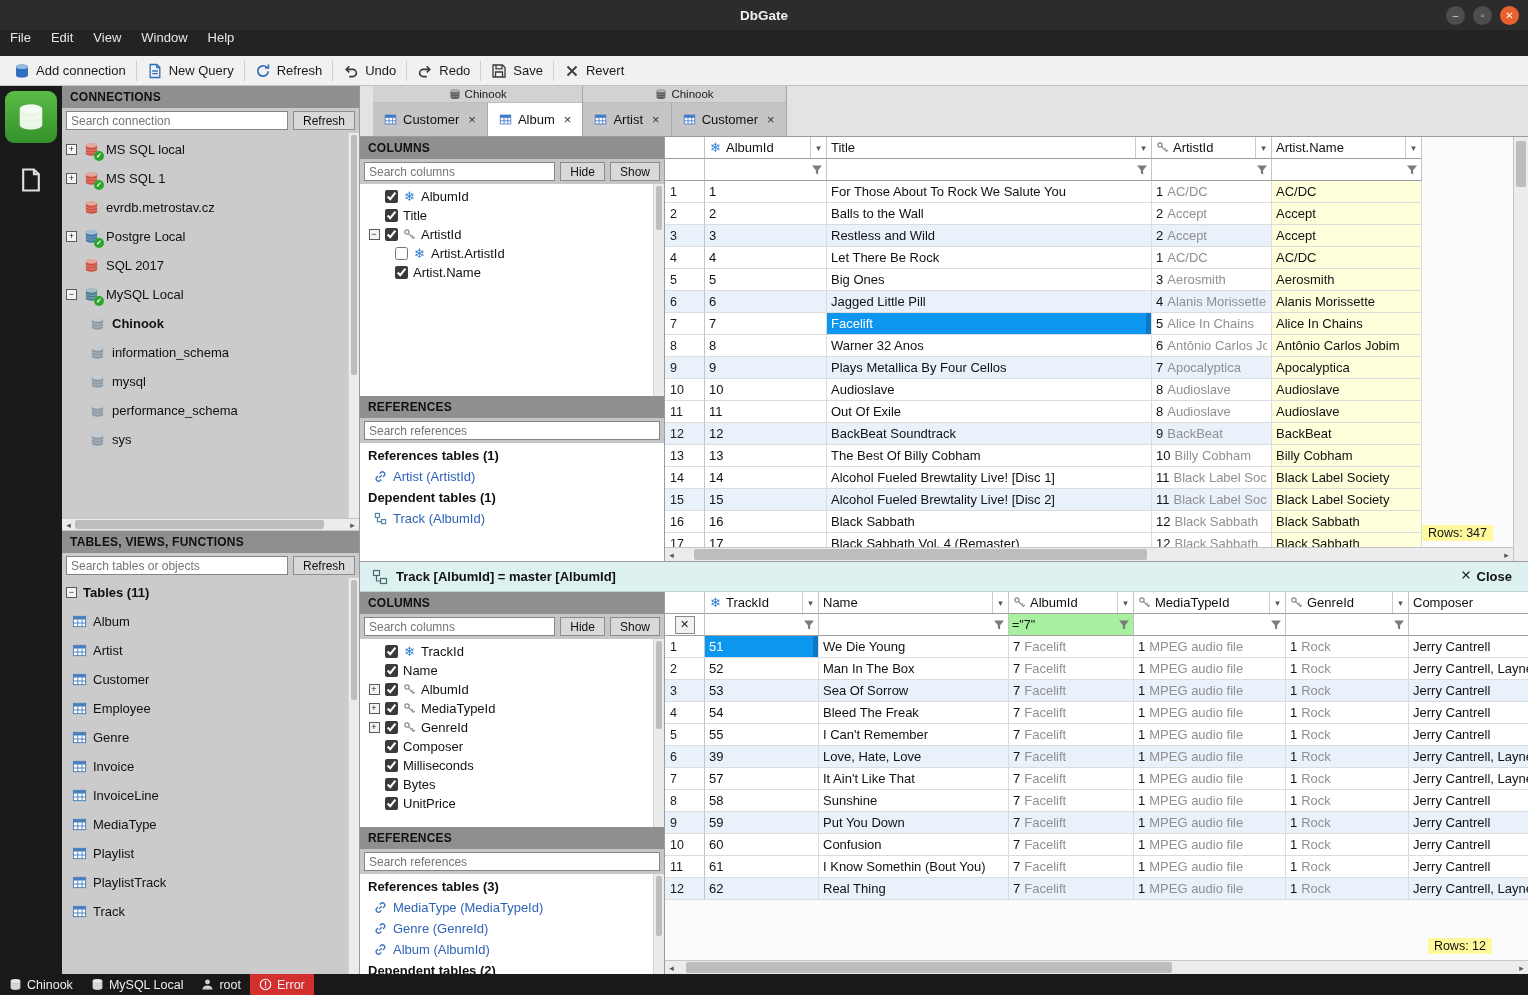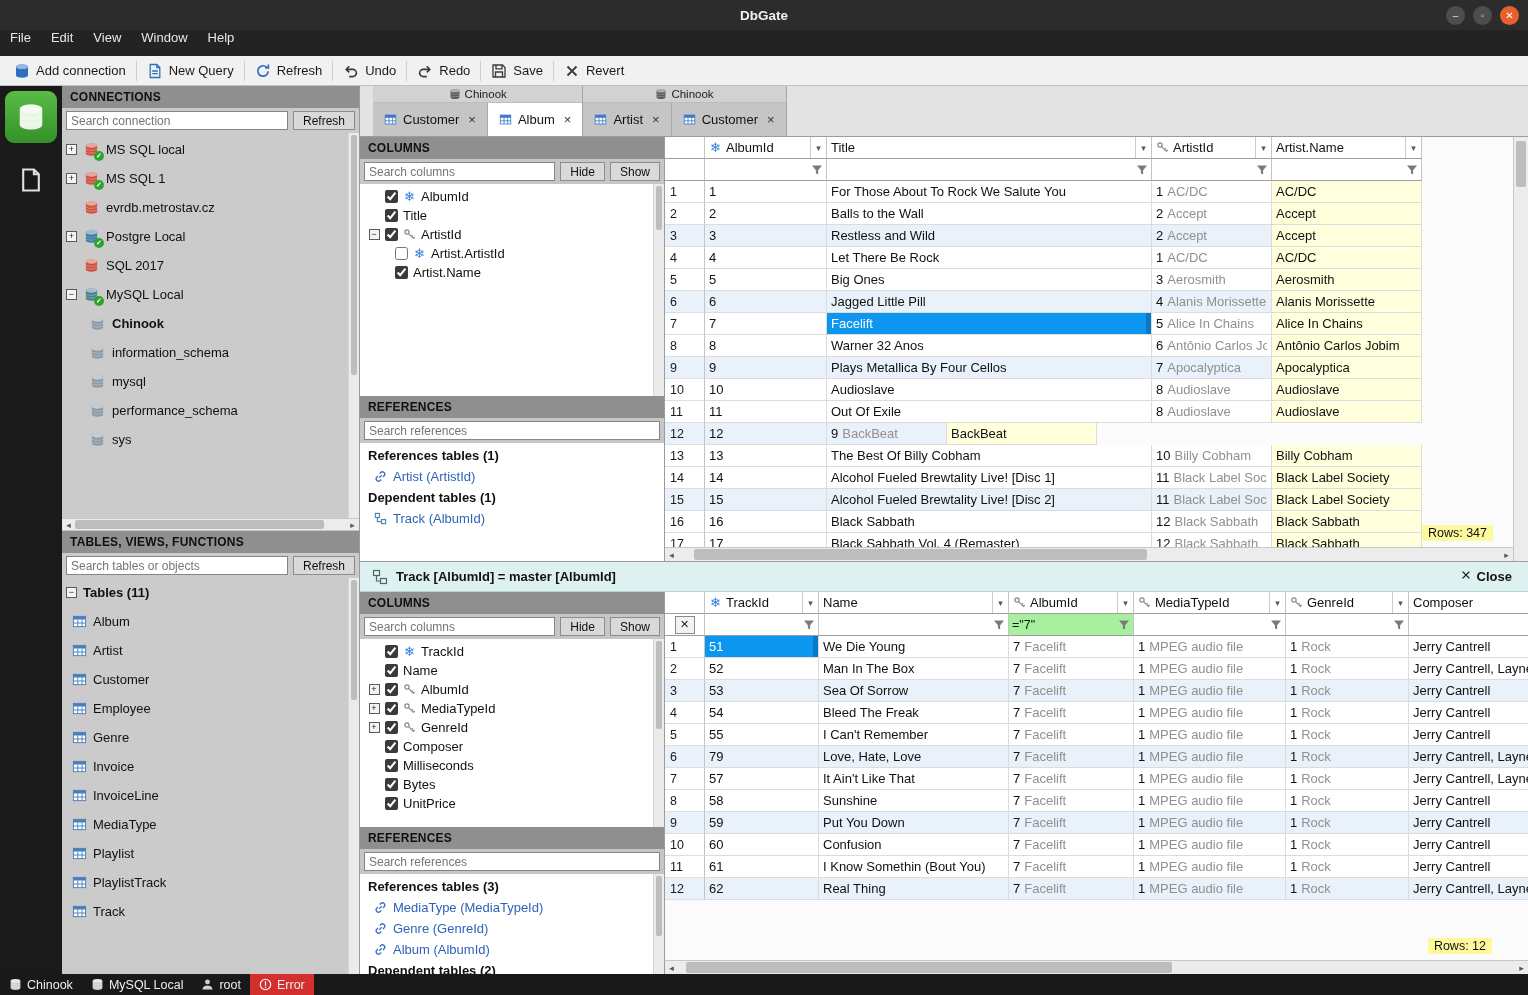--- a/index.html
+++ b/index.html
@@ -941,20 +941,23 @@
                 </div>
                 <div class="g-cell joined" style="width: 150px;">
                   <span class="cval">Audioslave</span>
                 </div>
               </div>
               <div class="g-row alt">
                 <div class="g-num">12</div>
                 <div class="g-cell" style="width: 122px;">
                   <span class="cval">12</span>
                 </div>
+                <div class="g-cell" style="width: 325px;">
+                  <span class="cval">BackBeat Soundtrack</span>
+                </div>
                 <div class="g-cell" style="width: 120px;">
                   <span class="cval">9</span>
                   <span class="chint">BackBeat</span>
                 </div>
                 <div class="g-cell joined" style="width: 150px;">
                   <span class="cval">BackBeat</span>
                 </div>
               </div>
               <div class="g-row">
                 <div class="g-num">13</div>
@@ -1401,21 +1404,21 @@
                     <span class="cval">1</span>
                     <span class="chint">Rock</span>
                   </div>
                   <div class="g-cell" style="width: 160px;">
                     <span class="cval">Jerry Cantrell</span>
                   </div>
                 </div>
                 <div class="g-row alt">
                   <div class="g-num">6</div>
                   <div class="g-cell" style="width: 114px;">
-                    <span class="cval">79</span>
+                    <span class="cval">39</span>
                   </div>
                   <div class="g-cell" style="width: 190px;">
                     <span class="cval">Love, Hate, Love</span>
                   </div>
                   <div class="g-cell" style="width: 125px;">
                     <span class="cval">7</span>
                     <span class="chint">Facelift</span>
                   </div>
                   <div class="g-cell" style="width: 152px;">
                     <span class="cval">1</span>

